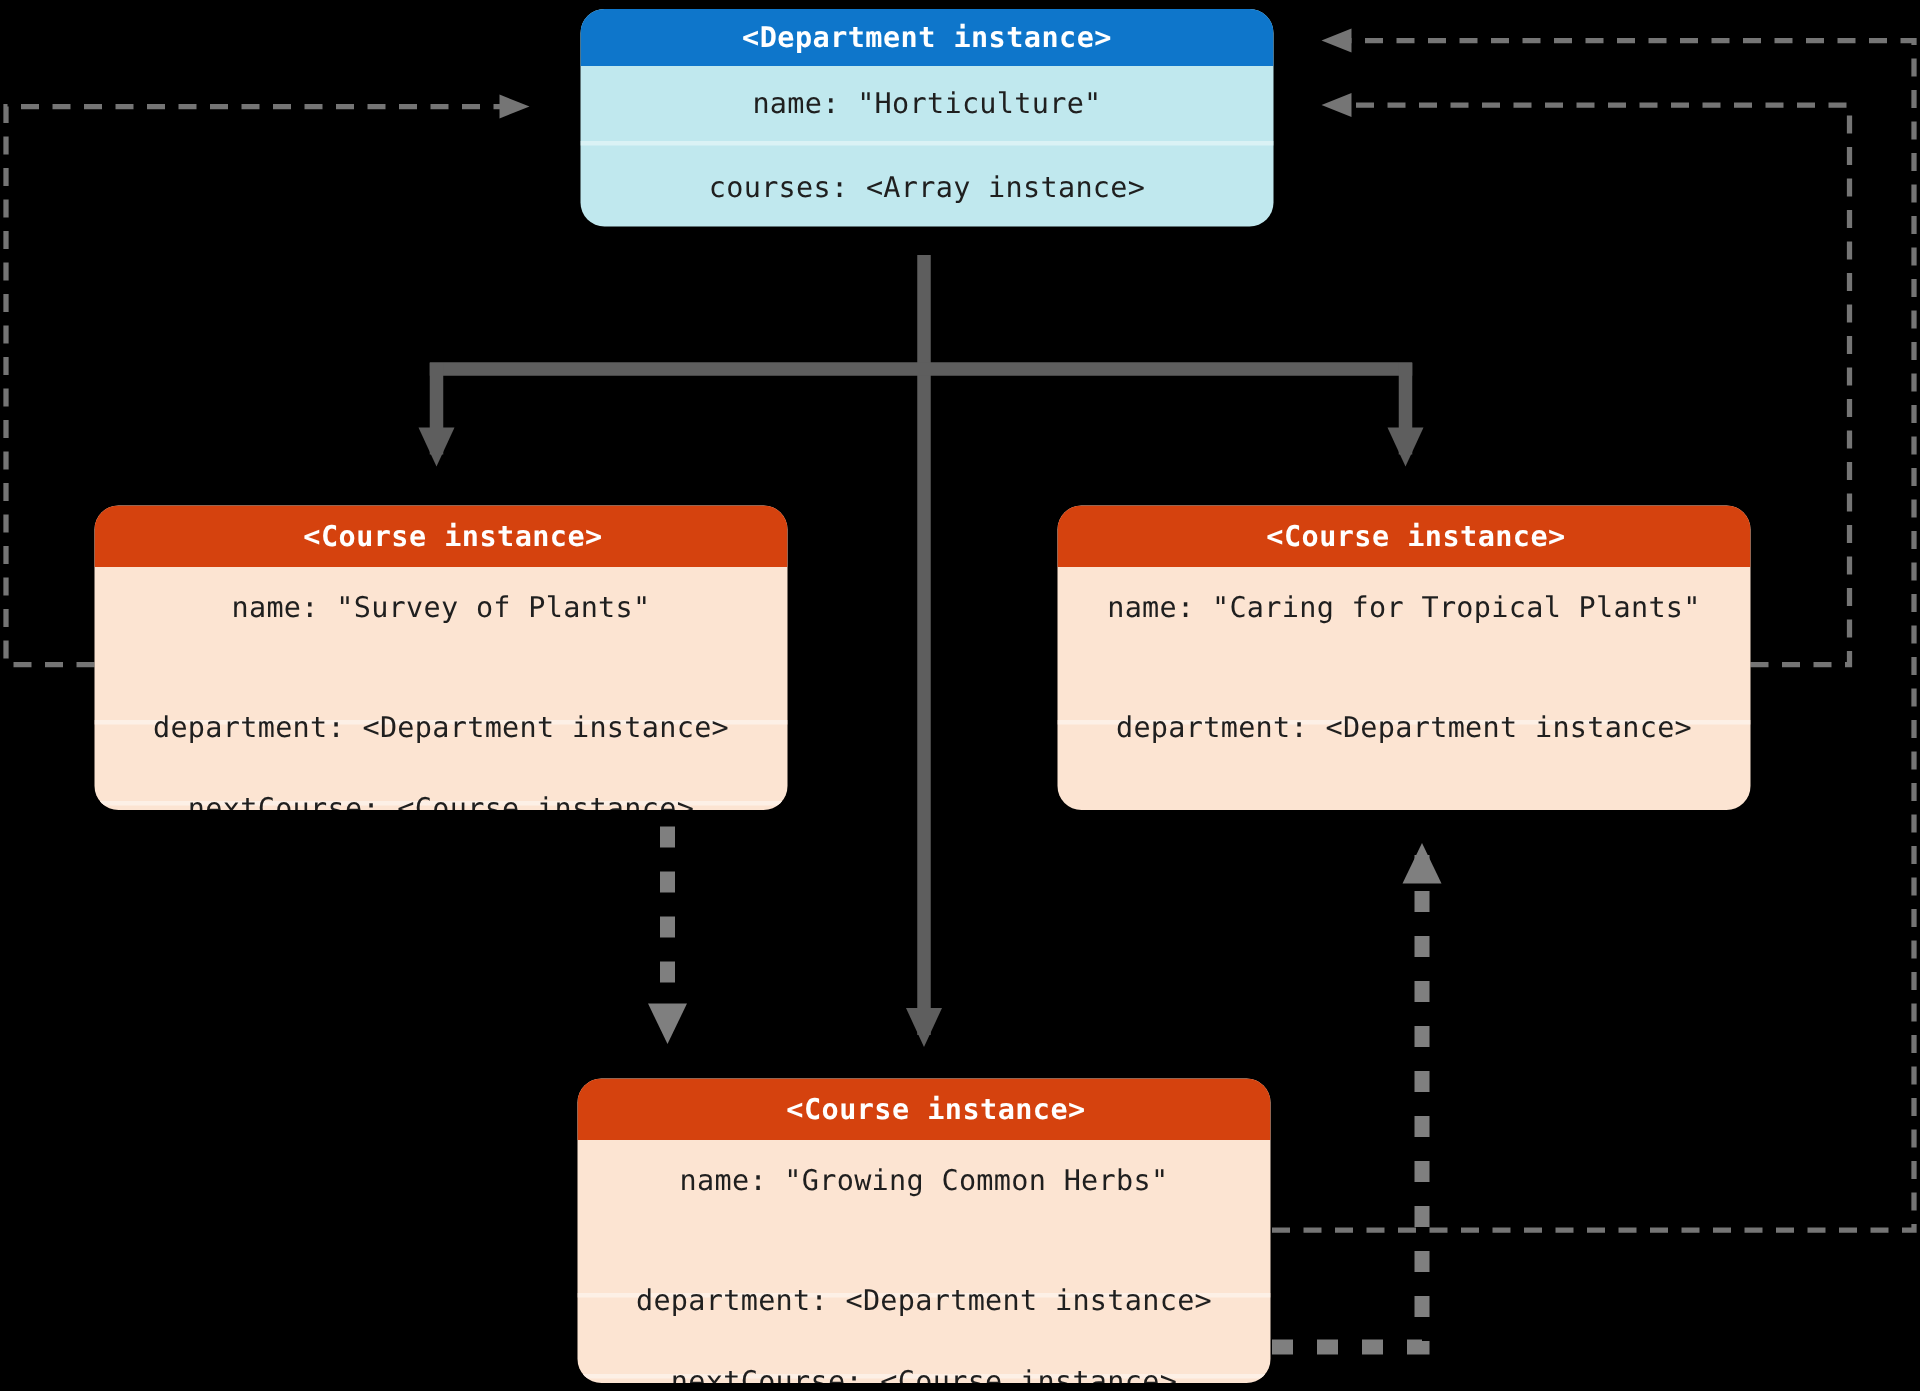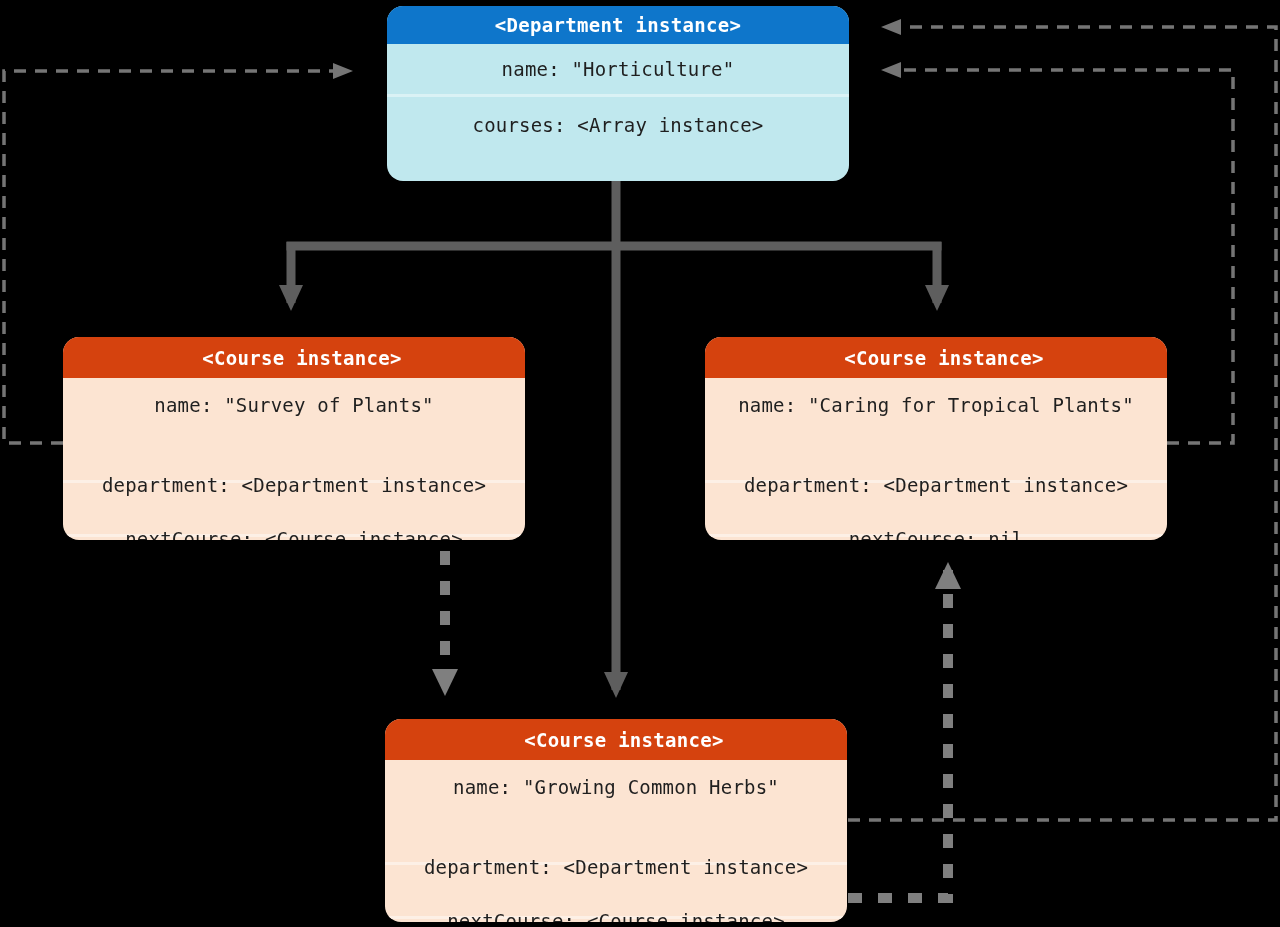--- a/index.html
+++ b/index.html
@@ -40,21 +40,21 @@
     letter-spacing:.3px;
   }
   .box .rw{
     display:flex;align-items:center;justify-content:center;
     font-size:19px;
     letter-spacing:.2px;
     color:var(--row-text);
     white-space:pre;
   }
   .dept{
-    left:387px;top:6px;width:462px;height:175px;
+    left:387px;top:6px;width:462px;height:145px;
     grid-template-rows:38px 50px 59px;
     background:var(--department-body);
   }
   .dept .hd{background:var(--department-header);}
   .dept .rw + .rw{border-top:3px solid var(--department-divider);}
 
   .course{
     width:462px;height:203px;
     grid-template-rows:41px 54px 54px 54px;
     background:var(--course-body);
@@ -114,21 +114,20 @@
     <div class="hd">&lt;Course instance&gt;</div>
     <div class="rw">name: "Survey of Plants"</div>
     <div class="rw">department: &lt;Department instance&gt;</div>
     <div class="rw">nextCourse: &lt;Course instance&gt;</div>
   </div>
 
   <div class="box course course-right">
     <div class="hd">&lt;Course instance&gt;</div>
     <div class="rw">name: "Caring for Tropical Plants"</div>
     <div class="rw">department: &lt;Department instance&gt;</div>
-    <div class="rw">nextCourse: nil</div>
   </div>
 
   <div class="box course course-bottom">
     <div class="hd">&lt;Course instance&gt;</div>
     <div class="rw">name: "Growing Common Herbs"</div>
     <div class="rw">department: &lt;Department instance&gt;</div>
     <div class="rw">nextCourse: &lt;Course instance&gt;</div>
   </div>
 
 </div>

